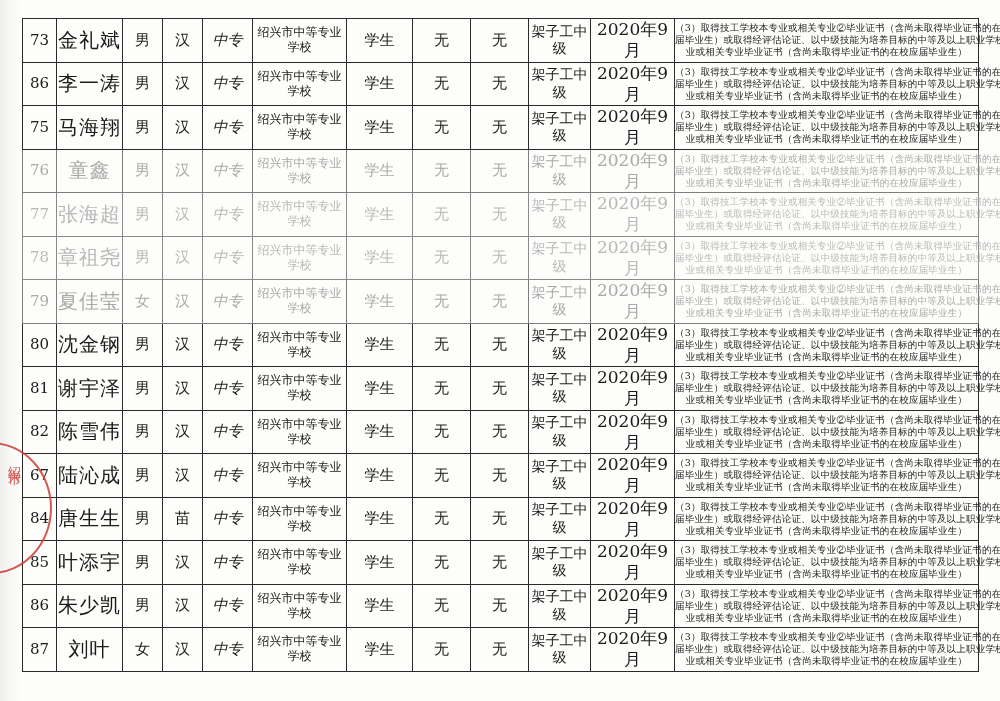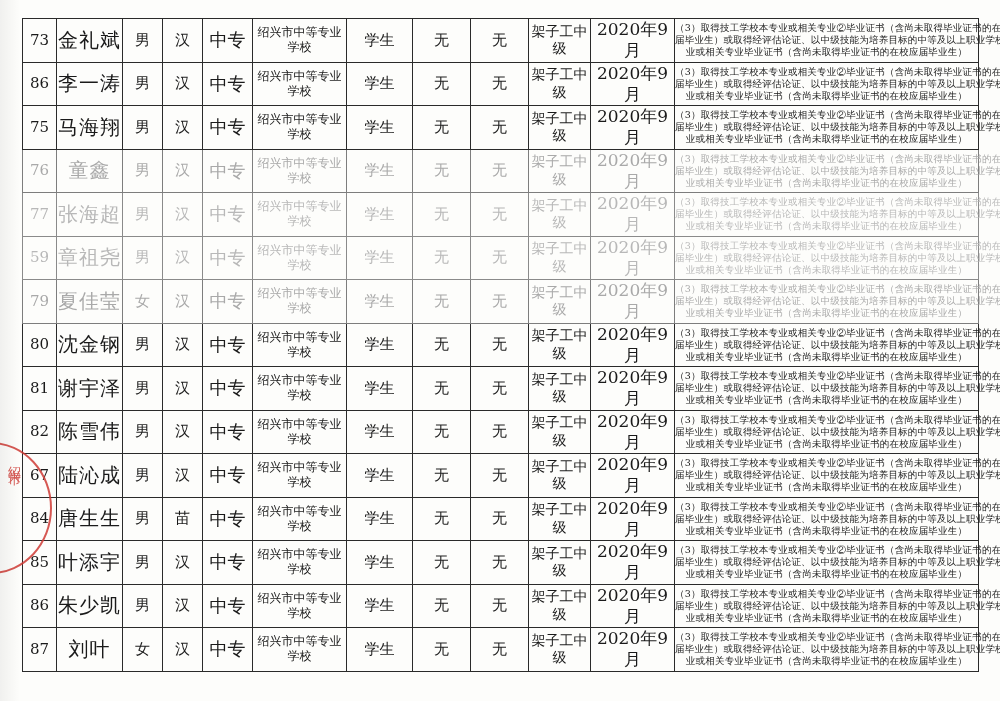--- a/index.html
+++ b/index.html
@@ -51,21 +51,21 @@
   col.c-a       { width: 58px; }
   col.c-b       { width: 58px; }
   col.c-type    { width: 62px; }
   col.c-date    { width: 84px; }
   col.c-note    { width: 304px; }
 
   .cell-no      { font-size: 15px; }
   .cell-name    { font-size: 20px; letter-spacing: 1px; }
   .cell-sex,
   .cell-nation  { font-size: 15px; }
-  .cell-edu     { font-size: 18px; }
+  .cell-edu     { font-size: 15px; font-style: italic; }
   .cell-school  { font-size: 12px; line-height: 1.35; }
   .cell-job     { font-size: 15px; }
   .cell-a, .cell-b { font-size: 15px; }
   .cell-type    { font-size: 14px; line-height: 1.3; }
   .cell-date    { font-size: 17px; }
   .cell-note    {
     font-size: 9.5px;
     line-height: 1.45;
     text-align: center;
     padding: 2px 4px;
@@ -224,21 +224,21 @@
           <td class="cell-b">无</td>
           <td class="cell-type">架子工中级</td>
           <td class="cell-date">2020年9月</td>
           <td class="cell-note">
             <span class="ln first">（3）取得技工学校本专业或相关专业②毕业证书（含尚未取得毕业证书的在校应</span>
             <span class="ln">届毕业生）或取得经评估论证、以中级技能为培养目标的中等及以上职业学校本专</span>
             <span class="ln">业或相关专业毕业证书（含尚未取得毕业证书的在校应届毕业生）</span>
           </td>
         </tr>
         <tr class="fade-3">
-          <td class="cell-no">59</td>
+          <td class="cell-no">78</td>
           <td class="cell-name">章祖尧</td>
           <td class="cell-sex">男</td>
           <td class="cell-nation">汉</td>
           <td class="cell-edu">中专</td>
           <td class="cell-school">绍兴市中等专业学校</td>
           <td class="cell-job">学生</td>
           <td class="cell-a">无</td>
           <td class="cell-b">无</td>
           <td class="cell-type">架子工中级</td>
           <td class="cell-date">2020年9月</td>

